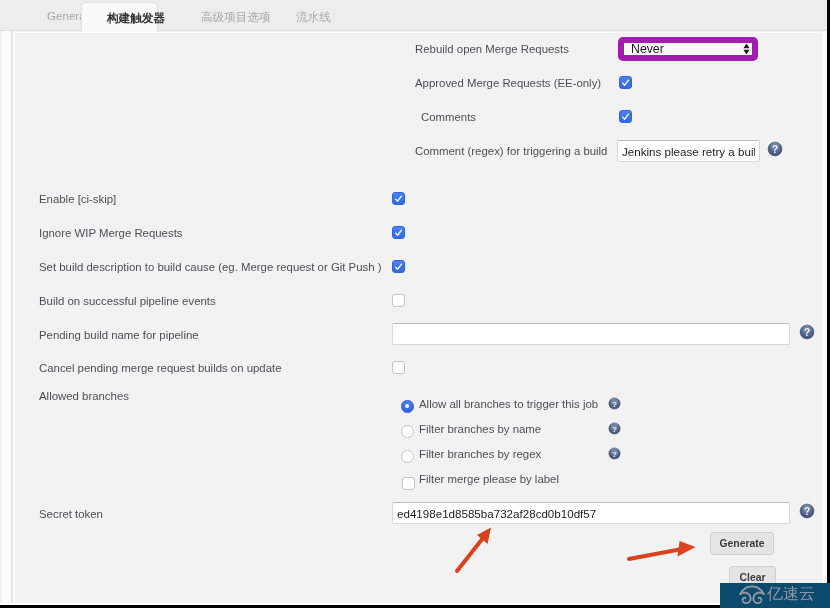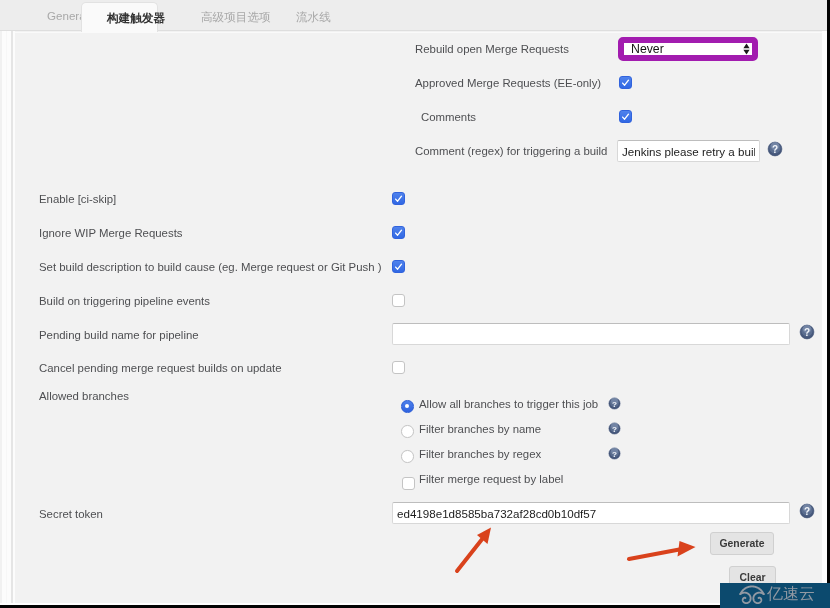--- a/index.html
+++ b/index.html
@@ -144,21 +144,21 @@
       </svg>
   </div>
 
   <div class="lbl" style="left:39px;top:260px;">Set build description to build cause (eg. Merge request or Git Push )</div>
   <div class="cb on" style="left:392px;top:260px;">
     <svg width="11" height="11" viewBox="0 0 11 11">
         <path d="M2.6 6.1 L4.6 8.2 L8.5 3.2" stroke="#fff" stroke-width="1.35" fill="none" stroke-linecap="round" stroke-linejoin="round"></path>
       </svg>
   </div>
 
-  <div class="lbl" style="left:39px;top:294px;">Build on triggering pipeline events</div>
+  <div class="lbl" style="left:39px;top:294px;">Build on successful pipeline events</div>
   <div class="cb off" style="left:392px;top:294px;"></div>
 
   <div class="lbl" style="left:39px;top:328px;">Pending build name for pipeline</div>
   <input class="txt" style="left: 392px; top: 323px; width: 398px; height: 22px;" value="">
   <div class="help" style="left:799px;top:324px;">
       <svg viewBox="0 0 16 16" width="100%" height="100%">
         <circle cx="8" cy="8" r="7.5" fill="#eceff4"></circle>
         <circle cx="8" cy="8" r="6.9" fill="#46587c" stroke="#3a4b6d" stroke-width="0.6"></circle>
         <circle cx="8" cy="6.9" r="5.6" fill="#6b7f9f" opacity="0.55"></circle>
         <circle cx="8" cy="5.0" r="4.3" fill="#93a4c0" opacity="0.42"></circle>
@@ -201,21 +201,21 @@
       <svg viewBox="0 0 16 16" width="100%" height="100%">
         <circle cx="8" cy="8" r="7.5" fill="#eceff4"></circle>
         <circle cx="8" cy="8" r="6.9" fill="#46587c" stroke="#3a4b6d" stroke-width="0.6"></circle>
         <circle cx="8" cy="6.9" r="5.6" fill="#6b7f9f" opacity="0.55"></circle>
         <circle cx="8" cy="5.0" r="4.3" fill="#93a4c0" opacity="0.42"></circle>
         <text x="8" y="11.9" font-family="Liberation Sans, sans-serif" font-size="10" font-weight="bold" fill="#f2f5fa" text-anchor="middle">?</text>
       </svg>
     </div>
 
   <div class="cb off" style="left:402px;top:477px;"></div>
-  <div class="lbl" style="left:419px;top:472px;">Filter merge request by label</div>
+  <div class="lbl" style="left:419px;top:472px;">Filter merge please by label</div>
 
   <div class="lbl" style="left:39px;top:507px;">Secret token</div>
   <input class="txt" style="left: 392px; top: 502px; width: 398px; height: 22px;" value="ed4198e1d8585ba732af28cd0b10df57">
   <div class="help" style="left:799px;top:503px;">
       <svg viewBox="0 0 16 16" width="100%" height="100%">
         <circle cx="8" cy="8" r="7.5" fill="#eceff4"></circle>
         <circle cx="8" cy="8" r="6.9" fill="#46587c" stroke="#3a4b6d" stroke-width="0.6"></circle>
         <circle cx="8" cy="6.9" r="5.6" fill="#6b7f9f" opacity="0.55"></circle>
         <circle cx="8" cy="5.0" r="4.3" fill="#93a4c0" opacity="0.42"></circle>
         <text x="8" y="11.9" font-family="Liberation Sans, sans-serif" font-size="10" font-weight="bold" fill="#f2f5fa" text-anchor="middle">?</text>

